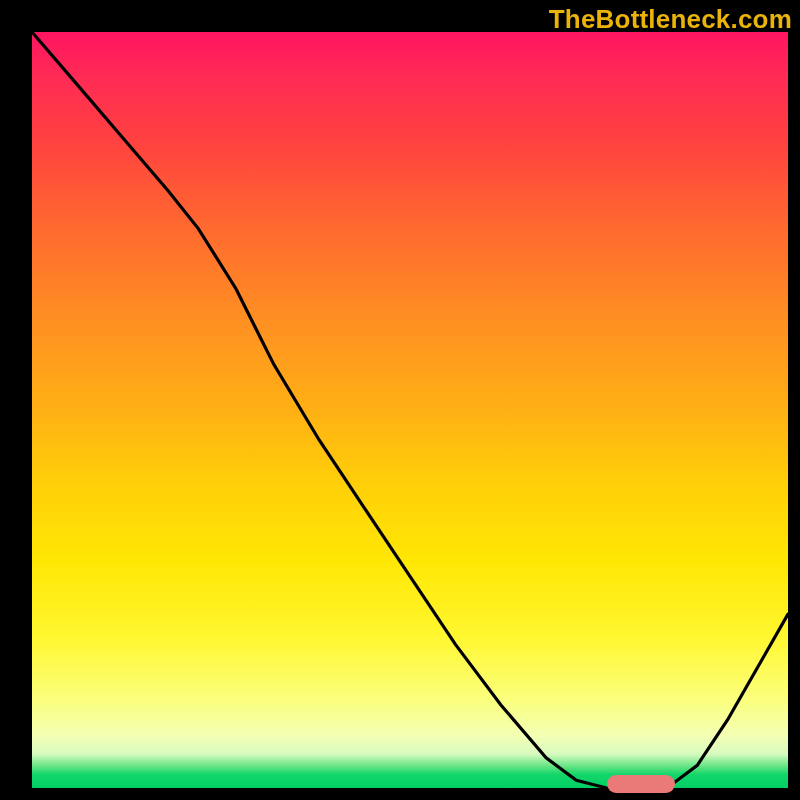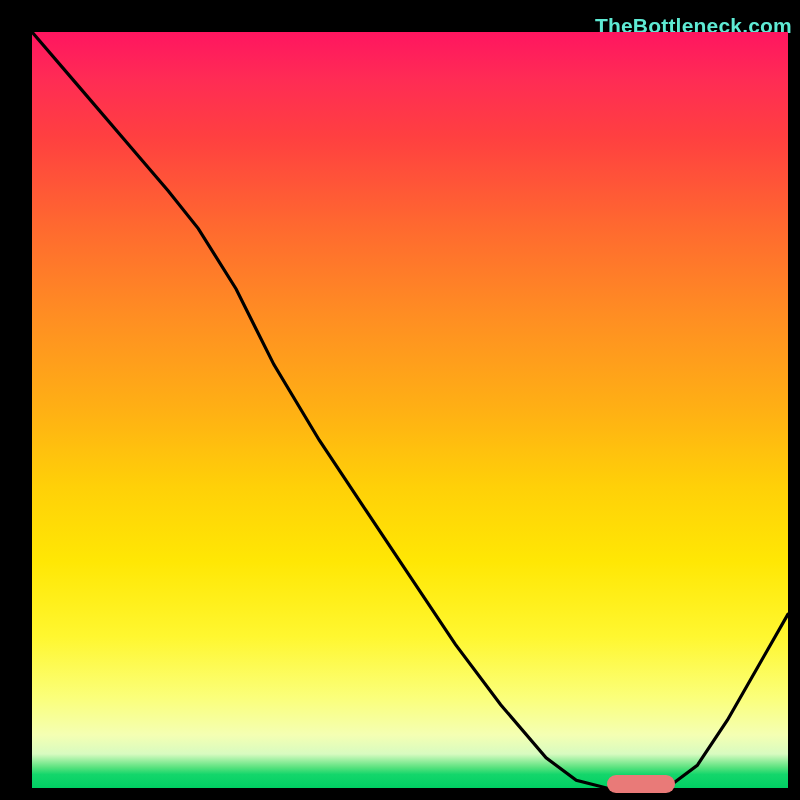--- a/index.html
+++ b/index.html
@@ -54,24 +54,24 @@
   svg.curve {
     position: absolute;
     left: 0;
     top: 0;
     width: 756px;
     height: 756px;
     overflow: visible;
   }
   .watermark {
     position: absolute;
-    top: 14px;
+    top: 4px;
     right: 8px;
-    color: #5eead4;
-    font-size: 21px;
+    color: #eab308;
+    font-size: 26px;
     font-weight: 600;
     letter-spacing: 0.2px;
     user-select: none;
   }
   .marker {
     position: absolute;
     background: #e97a78;
     border-radius: 9px;
     height: 18px;
   }

